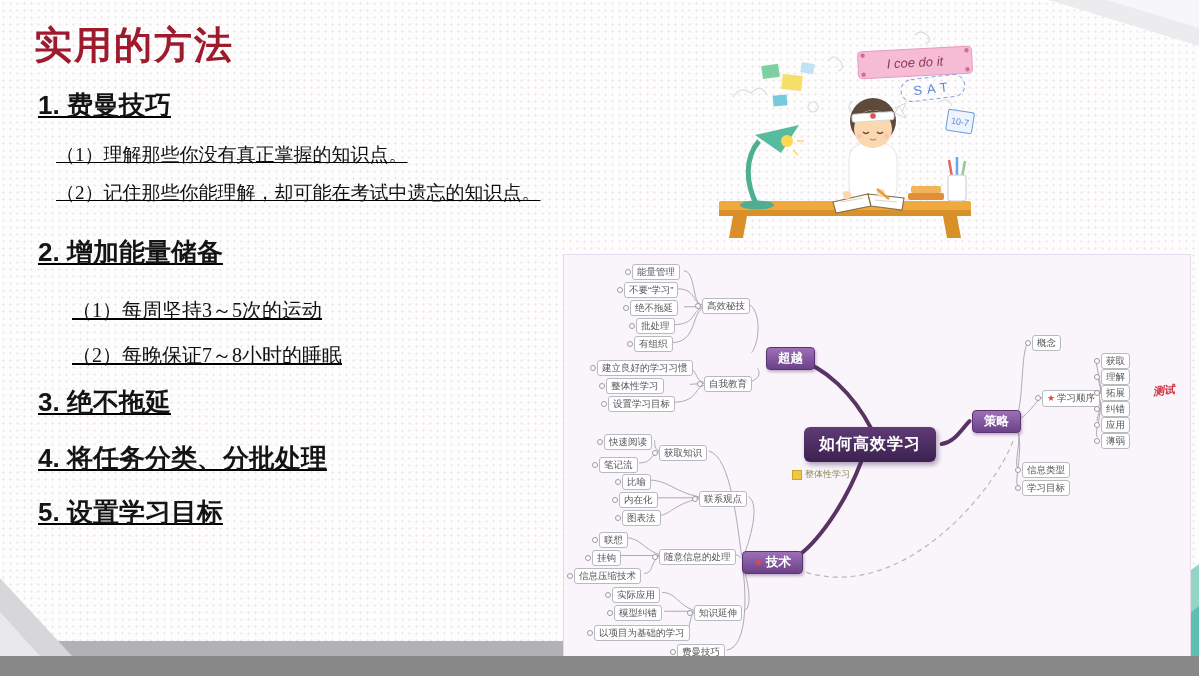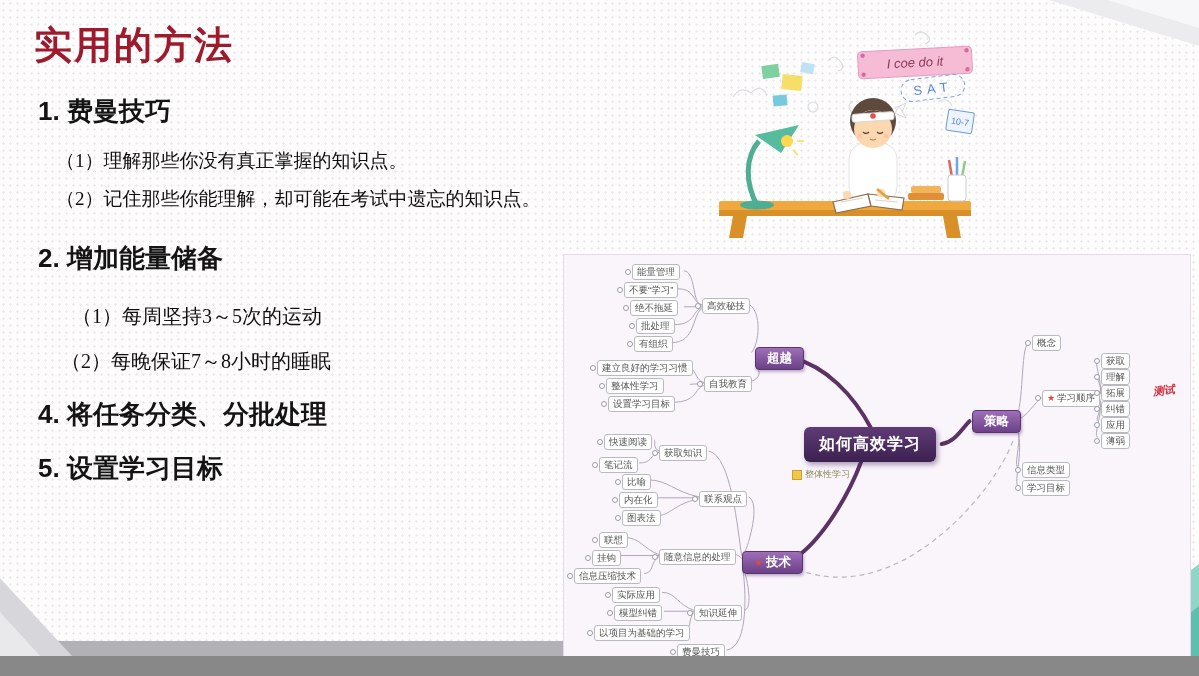--- a/index.html
+++ b/index.html
@@ -19,21 +19,21 @@
   .deco-bl2{bottom:0;left:0;width:40px;height:44px;background:#e9e9ec;clip-path:polygon(0 0,0 100%,100% 100%);}
   .deco-br-teal{bottom:0;right:0;width:122px;height:92px;background:#8fd6c7;clip-path:polygon(100% 0,100% 100%,0 100%);}
   .deco-br-teal2{bottom:0;right:0;width:64px;height:50px;background:#5fbfae;clip-path:polygon(100% 0,100% 100%,0 100%);}
   .deco-br-gray{bottom:0;right:92px;width:82px;height:52px;background:#e8ecee;clip-path:polygon(0 100%,100% 0,100% 100%);}
   .deco-br-white{bottom:0;right:104px;width:58px;height:36px;background:#fdfdfd;clip-path:polygon(0 100%,100% 0,100% 100%);}
   
   .title{
     position:absolute;left:34px;top:20px;margin:0;
     font-size:38px;font-weight:800;color:#9E1B2E;letter-spacing:2px;
   }
-  .content{position:absolute;left:38px;top:86px;width:660px;}
+  .content{position:absolute;left:38px;top:80px;width:660px;text-decoration:underline;}
   .item{font-size:26px;font-weight:700;color:#141414;line-height:1.2;}
   .sub{font-size:19px;color:#101010;line-height:1.25;
        font-family:"Liberation Serif","DejaVu Serif",serif;}
   .sub-b{font-size:20px;}
   
   .illus{position:absolute;left:705px;top:5px;width:290px;height:235px;}
   
   .mindmap{
     position:absolute;left:563px;top:254px;width:628px;height:410px;
     background:#faf4fb;border:1px solid #e6d9ec;box-sizing:border-box;
@@ -82,21 +82,22 @@
   <div class="deco deco-br-teal2"></div>
 
   <h1 class="title">实用的方法</h1>
 
   <div class="content">
     <div class="item" style="margin-top:10px">1. 费曼技巧</div>
     <div class="sub" style="margin:22px 0 0 18px">（1）理解那些你没有真正掌握的知识点。</div>
     <div class="sub" style="margin:14px 0 0 18px">（2）记住那些你能理解，却可能在考试中遗忘的知识点。</div>
     <div class="item" style="margin-top:32px">2. 增加能量储备</div>
     <div class="sub sub-b" style="margin:30px 0 8px 34px">（1）每周坚持3～5次的运动</div>
-    <div class="sub sub-b" style="margin:20px 0 0 23px">（2）每晚保证7～8小时的睡眠</div>
+    <div class="sub sub-b" style="margin:20px 0 0 34px">（2）每晚保证7～8小时的睡眠</div>
+    <div class="item" style="margin-top:19px">3. 绝不拖延</div>
     <div class="item" style="margin-top:25px">4. 将任务分类、分批处理</div>
     <div class="item" style="margin-top:23px">5. 设置学习目标</div>
   </div>
 
   <div class="illus">
     <svg width="290" height="235" viewBox="0 0 290 235">
 
       <g stroke="#d9dde3" fill="none" stroke-width="1.2">
         <path d="M28,92 q8,-12 18,-4 q10,-10 16,2"></path>
         <path d="M123,56 q6,-8 12,0 q6,8 -2,10"></path>
@@ -247,21 +248,21 @@
     <div class="mm-node mm-leaf" style="left:68px;top:9px">能量管理</div>
     <div class="mm-node mm-leaf" style="left:60px;top:27px">不要“学习”</div>
     <div class="mm-node mm-leaf" style="left:66px;top:45px">绝不拖延</div>
     <div class="mm-node mm-leaf" style="left:72px;top:63px">批处理</div>
     <div class="mm-node mm-leaf" style="left:70px;top:81px">有组织</div>
     <div class="mm-node mm-group" style="left:138px;top:43px">高效秘技</div>
     <div class="mm-node mm-leaf" style="left:33px;top:105px">建立良好的学习习惯</div>
     <div class="mm-node mm-leaf" style="left:42px;top:123px">整体性学习</div>
     <div class="mm-node mm-leaf" style="left:44px;top:141px">设置学习目标</div>
     <div class="mm-node mm-group" style="left:140px;top:121px">自我教育</div>
-    <div class="mm-node mm-branch" style="left:191px;top:92px">超越</div>
+    <div class="mm-node mm-branch" style="left:202px;top:92px">超越</div>
 
     <div class="mm-node mm-leaf" style="left:40px;top:179px">快速阅读</div>
     <div class="mm-node mm-leaf" style="left:35px;top:202px">笔记流</div>
     <div class="mm-node mm-group" style="left:95px;top:190px">获取知识</div>
     <div class="mm-node mm-leaf" style="left:58px;top:219px">比喻</div>
     <div class="mm-node mm-leaf" style="left:55px;top:237px">内在化</div>
     <div class="mm-node mm-leaf" style="left:58px;top:255px">图表法</div>
     <div class="mm-node mm-group" style="left:135px;top:236px">联系观点</div>
     <div class="mm-node mm-leaf" style="left:35px;top:277px">联想</div>
     <div class="mm-node mm-leaf" style="left:28px;top:295px">挂钩</div>

